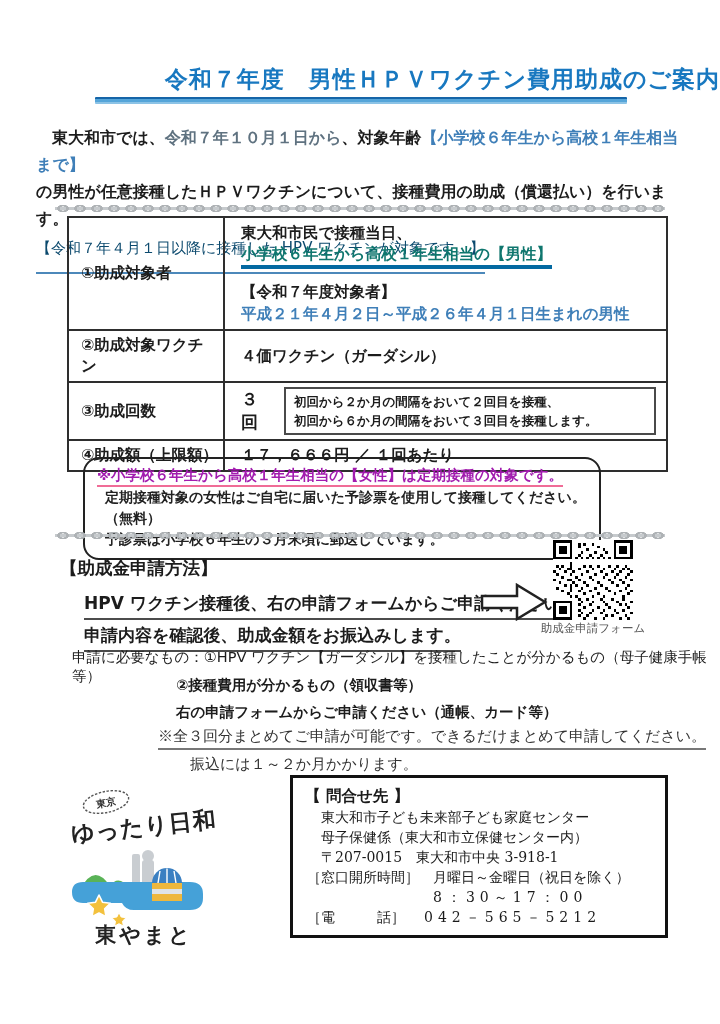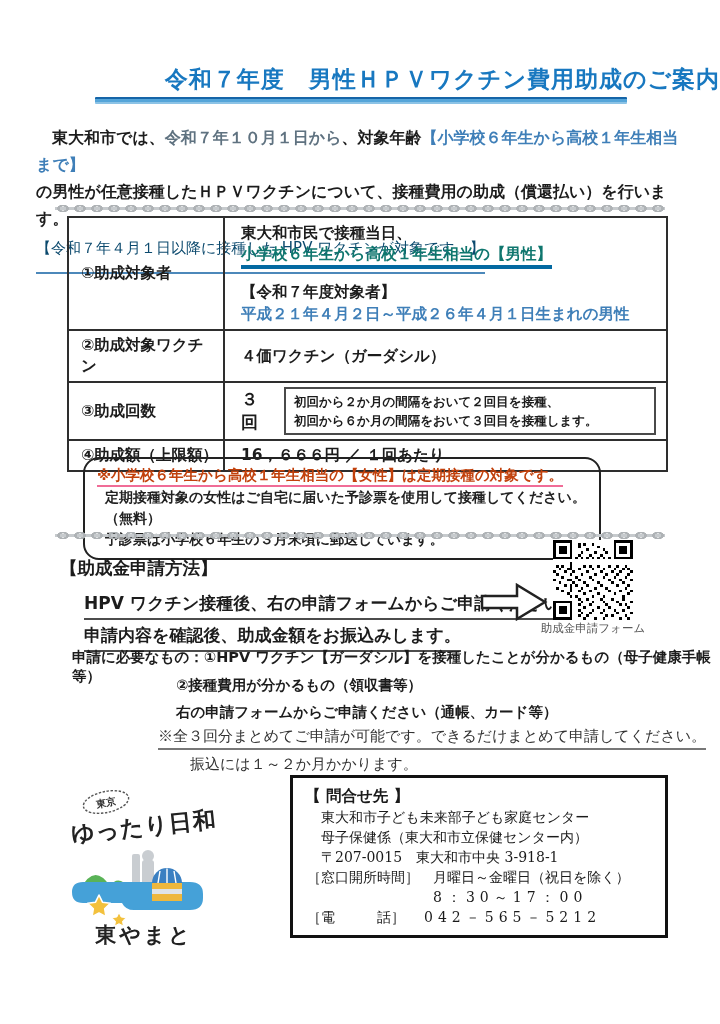--- a/index.html
+++ b/index.html
@@ -57,32 +57,32 @@
   .dose-note{
     border:2px solid #4a4a4a;font-size:12.5px;font-weight:bold;line-height:19px;
     padding:3px 8px;flex:0 0 auto;width:352px;
   }
   
   .notice-box{
     position:absolute;top:457px;left:83px;width:518px;box-sizing:border-box;
     border:2px solid #222;border-radius:16px;padding:6px 12px 8px 12px;
   }
   .notice-line1{
-    font-size:14.5px;font-weight:bold;color:#c2410c;
+    font-size:14.5px;font-weight:bold;color:#a21caf;
     border-bottom:2px solid #f06c97;display:inline-block;padding-bottom:1px;line-height:18px;
   }
   .notice-line{font-size:14px;font-weight:bold;color:#222;line-height:21px;padding-left:8px;}
   
   .app-heading{position:absolute;top:556px;left:60px;font-size:17.5px;font-weight:bold;}
   .app-line1{position:absolute;top:592px;left:84px;}
   .app-line2{position:absolute;top:624px;left:84px;}
   .u-bold{
     font-size:17px;font-weight:bold;border-bottom:2px solid #4c4c4c;padding-bottom:3px;display:inline-block;
   }
-  .req-line{position:absolute;top:648px;left:72px;font-size:14.5px;font-weight:bold;}
+  .req-line{position:absolute;top:648px;left:72px;font-size:14.5px;font-weight:normal;}
   .req-item2{position:absolute;top:676px;left:176px;font-size:14.5px;font-weight:bold;}
   .req-item3{position:absolute;top:703px;left:176px;font-size:14.5px;font-weight:bold;}
   .serif{font-family:"DejaVu Serif","Liberation Serif",serif;}
   .req-note1{
     position:absolute;top:727px;left:158px;font-size:15px;color:#333;
     border-bottom:2px solid #777;padding-bottom:2px;
   }
   .req-note2{position:absolute;top:755px;left:190px;font-size:15px;color:#333;}
   
   .apply-arrow{position:absolute;top:583px;left:480px;}
@@ -143,21 +143,21 @@
           <span class="dose-count">３回</span>
           <span class="dose-note">
             <div>初回から２か月の間隔をおいて２回目を接種、</div>
             <div>初回から６か月の間隔をおいて３回目を接種します。</div>
           </span>
         </div>
       </td>
     </tr>
     <tr class="row-4">
       <td class="c-label">④助成額（上限額）</td>
-      <td class="c-value">16，６６６円 ／ １回あたり</td>
+      <td class="c-value">１７，６６６円 ／ １回あたり</td>
     </tr>
   </tbody>
     </table>
 
   <div class="notice-box">
     <span class="notice-line1">※小学校６年生から高校１年生相当の【女性】は定期接種の対象です。</span>
     <div class="notice-line">定期接種対象の女性はご自宅に届いた予診票を使用して接種してください。（無料）</div>
     <div class="notice-line">予診票は小学校６年生の３月末頃に郵送しています。</div>
   </div>
 

